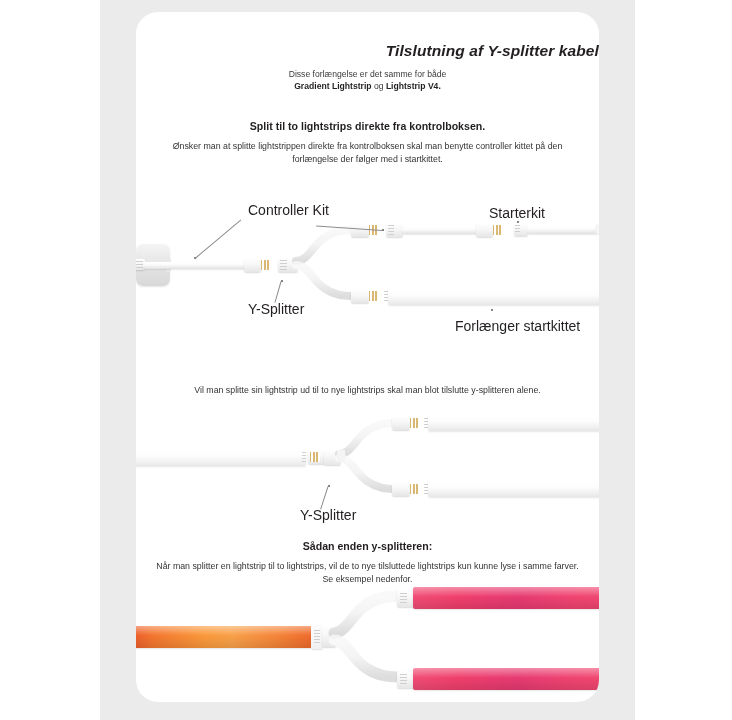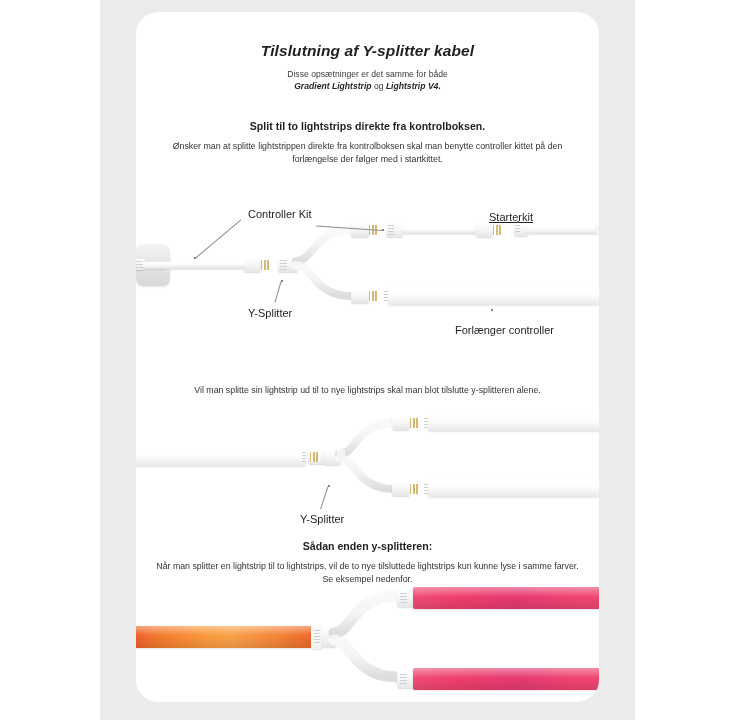--- a/index.html
+++ b/index.html
@@ -21,41 +21,41 @@
   .card{
     position:absolute;left:136px;top:12px;width:463px;height:690px;
     background:#ffffff;
     border-radius:22px;
     overflow:hidden;
   }
 
   
   .doc-title{
     position:absolute;left:0;width:463px;top:30px;
-    text-align:center;
+    text-align:right;
     font-size:15.5px;font-weight:bold;font-style:italic;
     color:#231f20;letter-spacing:.1px;
   }
   .doc-sub{
     position:absolute;left:0;width:463px;top:56px;
     text-align:center;font-size:8.6px;color:#3a3a3a;line-height:12px;
   }
-  .doc-sub b{font-style:italic;font-weight:bold;color:#231f20;}
+  .doc-sub b{font-weight:bold;color:#231f20;}
 
   .sec-head{
     position:absolute;left:0;width:463px;text-align:center;
     font-size:10.6px;font-weight:bold;color:#231f20;
   }
   .sec-body{
     position:absolute;left:18px;width:427px;text-align:center;
     font-size:8.8px;color:#333;line-height:13px;
   }
 
   .cal{
-    position:absolute;font-size:11px;color:#231f20;white-space:nowrap;margin-top:6px;
+    position:absolute;font-size:14px;color:#231f20;white-space:nowrap;
   }
   .dot{
     position:absolute;width:2px;height:2px;border-radius:50%;
     background:#5a5a5a;
   }
   .lead{position:absolute;background:#8d8d8d;height:1px;transform-origin:0 50%;}
 
   
   .ctrlbox{
     position:absolute;background:linear-gradient(180deg,#f4f4f4 0%,#e3e3e3 55%,#d8d8d8 100%);
@@ -126,21 +126,21 @@
 <body>
 
 <div id="stage">
 
   <div class="gutter"></div>
 
   <div class="card">
 
     <div class="doc-title">Tilslutning af Y-splitter kabel</div>
     <div class="doc-sub">
-      <span>Disse opsætninger er det samme for både</span><br>
+      <span>Disse forlængelse er det samme for både</span><br>
       <b>Gradient Lightstrip</b>
       <span>og</span>
       <b>Lightstrip V4.</b>
     </div>
 
     <div class="sec-head" style="top:108px">Split til to lightstrips direkte fra kontrolboksen.</div>
     <div class="sec-body" style="top:128px">Ønsker man at splitte lightstrippen direkte fra kontrolboksen skal man benytte controller kittet på den forlængelse der følger med i startkittet.</div>
 
     <div class="ctrlbox" style="left:0px;top:232px;width:34px;height:42px;"></div>
     <div class="ctrlbox-lip" style="left:30px;top:246px;width:5px;height:14px;"></div>
@@ -189,28 +189,28 @@
 
     <div class="pins-v" style="left:248px;top:279px;width:4px;height:10px;"></div>
     <div class="strip strip-white" style="left:252px;top:276px;width:354px;height:17px;"></div>
 
     <div class="cal" style="left:112px;top:190px;">Controller Kit</div>
     <div class="dot" style="left:58px;top:245px;"></div>
     <div class="lead" style="left:59px;top:246px;width:60px;transform:rotate(-40deg);"></div>
     <div class="dot" style="left:246px;top:217px;"></div>
     <div class="lead" style="left:246px;top:218px;width:66px;transform:rotate(-176deg);"></div>
 
-    <div class="cal" style="left:353px;top:193px;text-decoration:underline;">Starterkit</div>
+    <div class="cal" style="left:353px;top:193px;">Starterkit</div>
     <div class="dot" style="left:381px;top:209px;"></div>
 
     <div class="cal" style="left:112px;top:289px;">Y-Splitter</div>
     <div class="dot" style="left:145px;top:268px;"></div>
     <div class="lead" style="left:145px;top:269px;width:22px;transform:rotate(106deg);"></div>
 
-    <div class="cal" style="left:319px;top:306px;">Forlænger controller</div>
+    <div class="cal" style="left:319px;top:306px;">Forlænger startkittet</div>
     <div class="dot" style="left:355px;top:297px;"></div>
 
     <div class="sec-body" style="top:372px">Vil man splitte sin lightstrip ud til to nye lightstrips skal man blot tilslutte y-splitteren alene.</div>
 
     <div class="strip strip-white" style="left:-10px;top:437px;width:180px;height:17px;"></div>
     <div class="pins-v" style="left:166px;top:440px;width:4px;height:10px;"></div>
 
     <div class="conn" style="left:172px;top:438px;width:18px;height:14px;"></div>
     <div class="pins" style="left:174px;top:440px;width:10px;height:10px;"></div>
 

